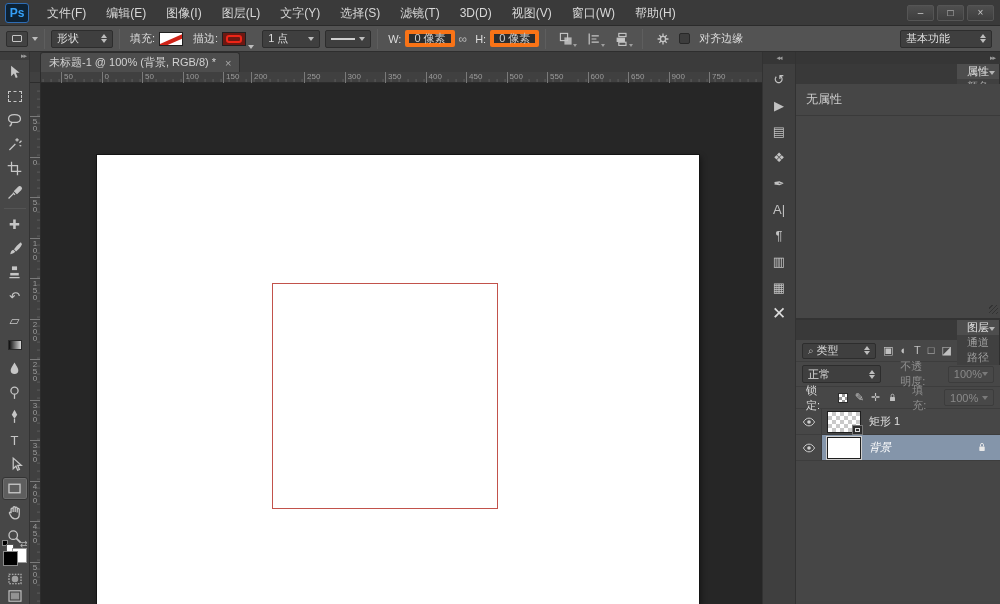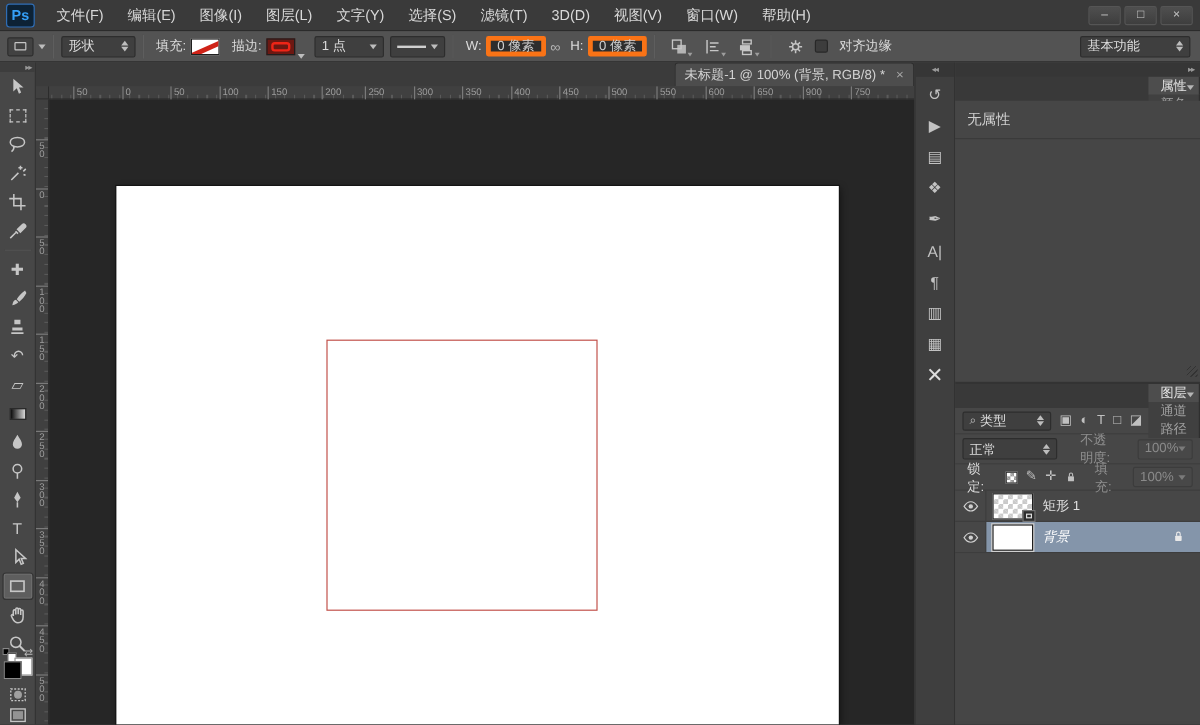--- a/index.html
+++ b/index.html
@@ -66,21 +66,21 @@
   .tool.selected{background:#5e5e5e;border:1px solid #343434;box-shadow:inset 0 0 0 1px #6e6e6e;}
   .toolsep{width:22px;height:1px;background:#3a3a3a;border-bottom:1px solid #555;margin:4px 0 3px 0;}
   .swatches{position:relative;width:26px;height:30px;margin-top:3px;}
   .sw-swap{position:absolute;right:0;top:-12px;color:#b5b5b5;font-size:9px;}
   .sw-mini{position:absolute;left:0;top:-11px;width:6px;height:6px;background:#000;border:1px solid #888;}
   .sw-mini:after{content:"";position:absolute;left:3px;top:3px;width:6px;height:6px;background:#fff;border:1px solid #555;}
   .sw-bg{position:absolute;right:1px;bottom:0;width:15px;height:15px;background:#fff;border:1px solid #999;}
   .sw-fg{position:absolute;left:1px;top:0;width:15px;height:15px;background:#000;border:1px solid #8a8a8a;}
 
   
-  .tabbar{position:absolute;left:30px;top:52px;width:732px;height:20px;background:#3b3b3b;display:flex;align-items:flex-end;justify-content:flex-end;}
+  .tabbar{position:absolute;left:30px;top:52px;width:732px;height:20px;background:#3b3b3b;display:flex;align-items:flex-end;}
   .doctab{margin-left:10px;height:20px;background:#4d4d4d;border:1px solid #2e2e2e;border-bottom:none;
           border-radius:3px 3px 0 0;display:flex;align-items:center;padding:0 8px;color:#d2d2d2;font-size:11px;}
   .tabclose{margin-left:9px;color:#a8a8a8;font-size:11px;}
   .rulercorner{position:absolute;left:30px;top:72px;width:11px;height:11px;background:#404040;border-right:1px solid #2c2c2c;border-bottom:1px solid #2c2c2c;}
   .hruler{position:absolute;left:41px;top:72px;width:721px;height:11px;background:#404040;border-bottom:1px solid #2c2c2c;
           background-image:repeating-linear-gradient(90deg,transparent 0 7.1px,#5b5b5b 7.1px 8.1px);
           background-position:2.6px 0;background-size:100% 4px;background-repeat:repeat-x;background-position-y:7px;}
   .hlabel{position:absolute;top:0;height:11px;border-left:1px solid #7a7a7a;padding-left:2px;
           font-size:8px;color:#9c9c9c;line-height:10px;}
   .vruler{position:absolute;left:30px;top:83px;width:11px;height:521px;background:#404040;border-right:1px solid #2c2c2c;
@@ -383,21 +383,21 @@
     </div>
   </div>
 
   <div class="rulercorner"></div>
   <div class="hruler" id="hruler">
       <span class="hlabel" style="left: 20px;">50</span>
       <span class="hlabel" style="left: 60.5px;">0</span>
       <span class="hlabel" style="left: 101px;">50</span>
       <span class="hlabel" style="left: 141.5px;">100</span>
       <span class="hlabel" style="left: 182px;">150</span>
-      <span class="hlabel" style="left: 227px;">200</span>
+      <span class="hlabel" style="left: 210px;">200</span>
       <span class="hlabel" style="left: 263px;">250</span>
       <span class="hlabel" style="left: 303.5px;">300</span>
       <span class="hlabel" style="left: 344px;">350</span>
       <span class="hlabel" style="left: 384.5px;">400</span>
       <span class="hlabel" style="left: 425px;">450</span>
       <span class="hlabel" style="left: 465.5px;">500</span>
       <span class="hlabel" style="left: 506px;">550</span>
       <span class="hlabel" style="left: 546.5px;">600</span>
       <span class="hlabel" style="left: 587px;">650</span>
       <span class="hlabel" style="left: 627.5px;">900</span>

